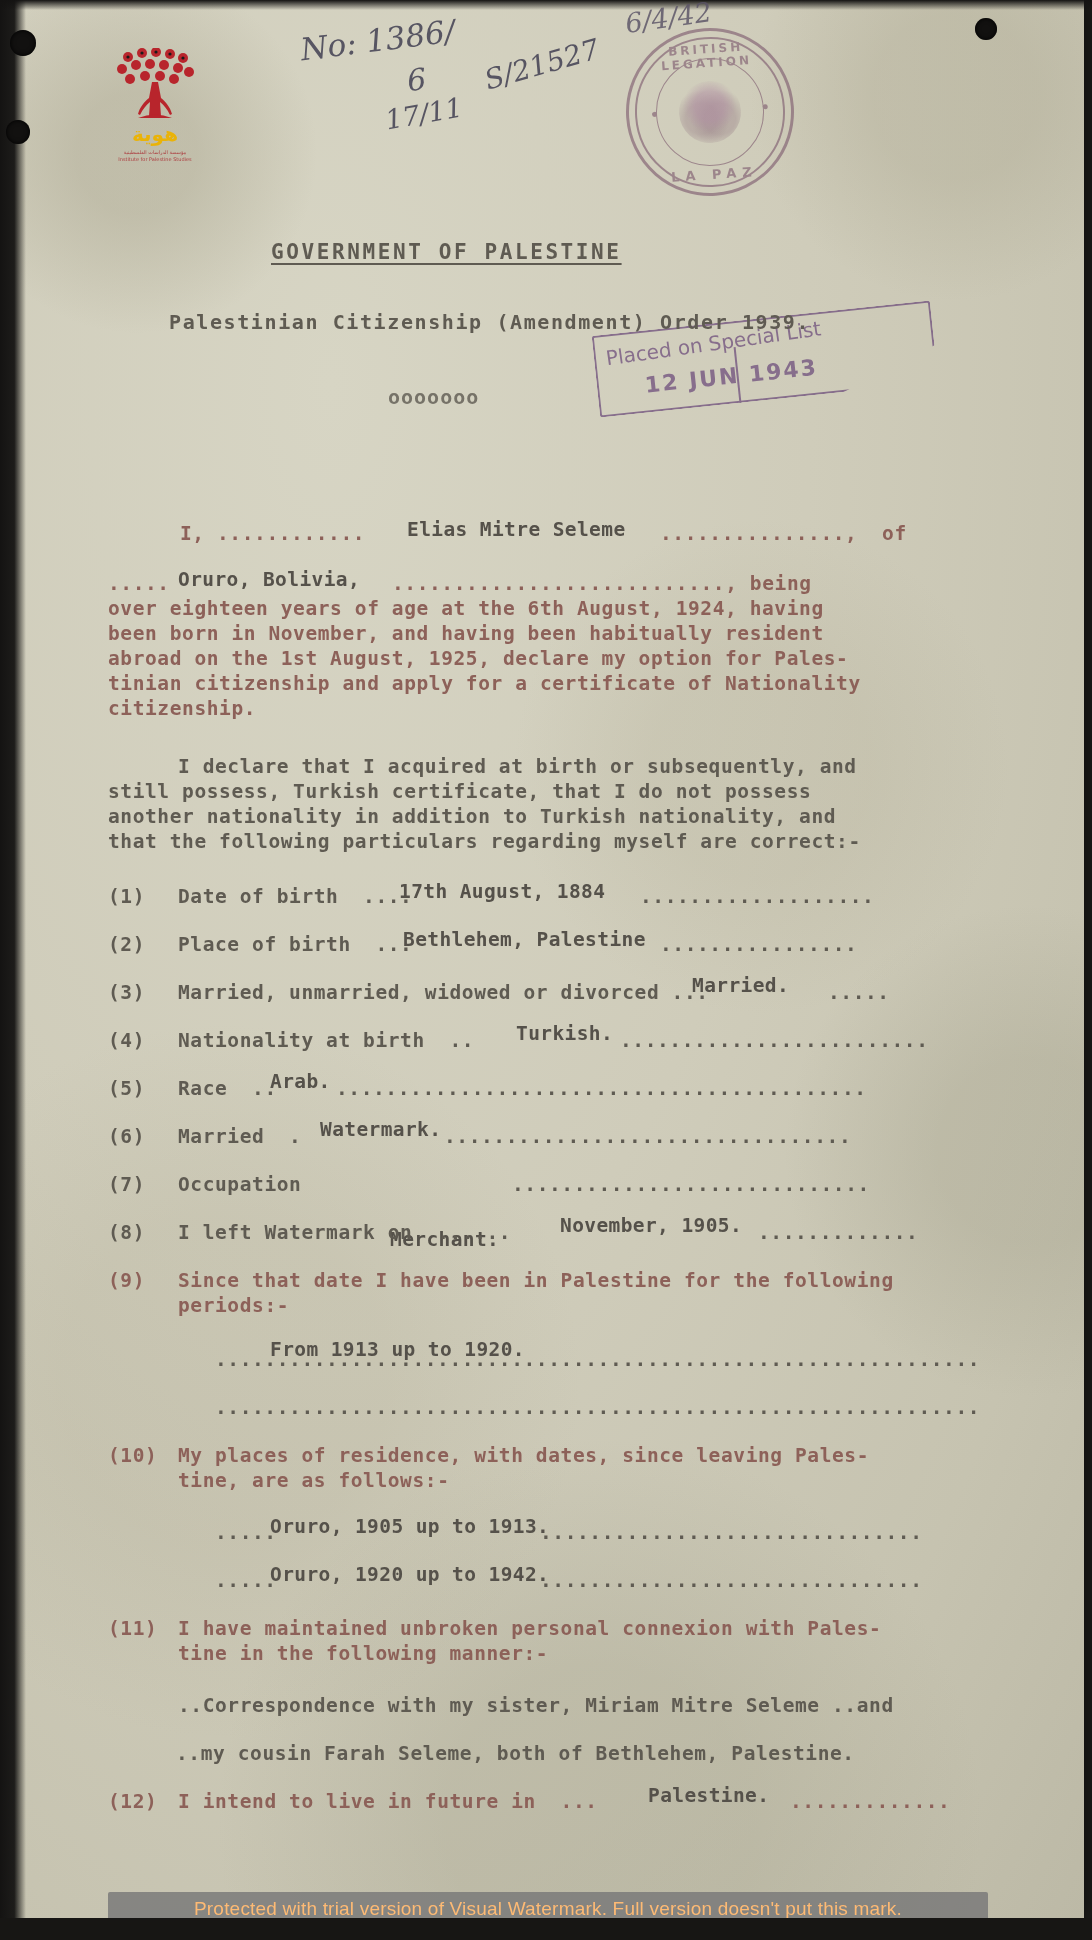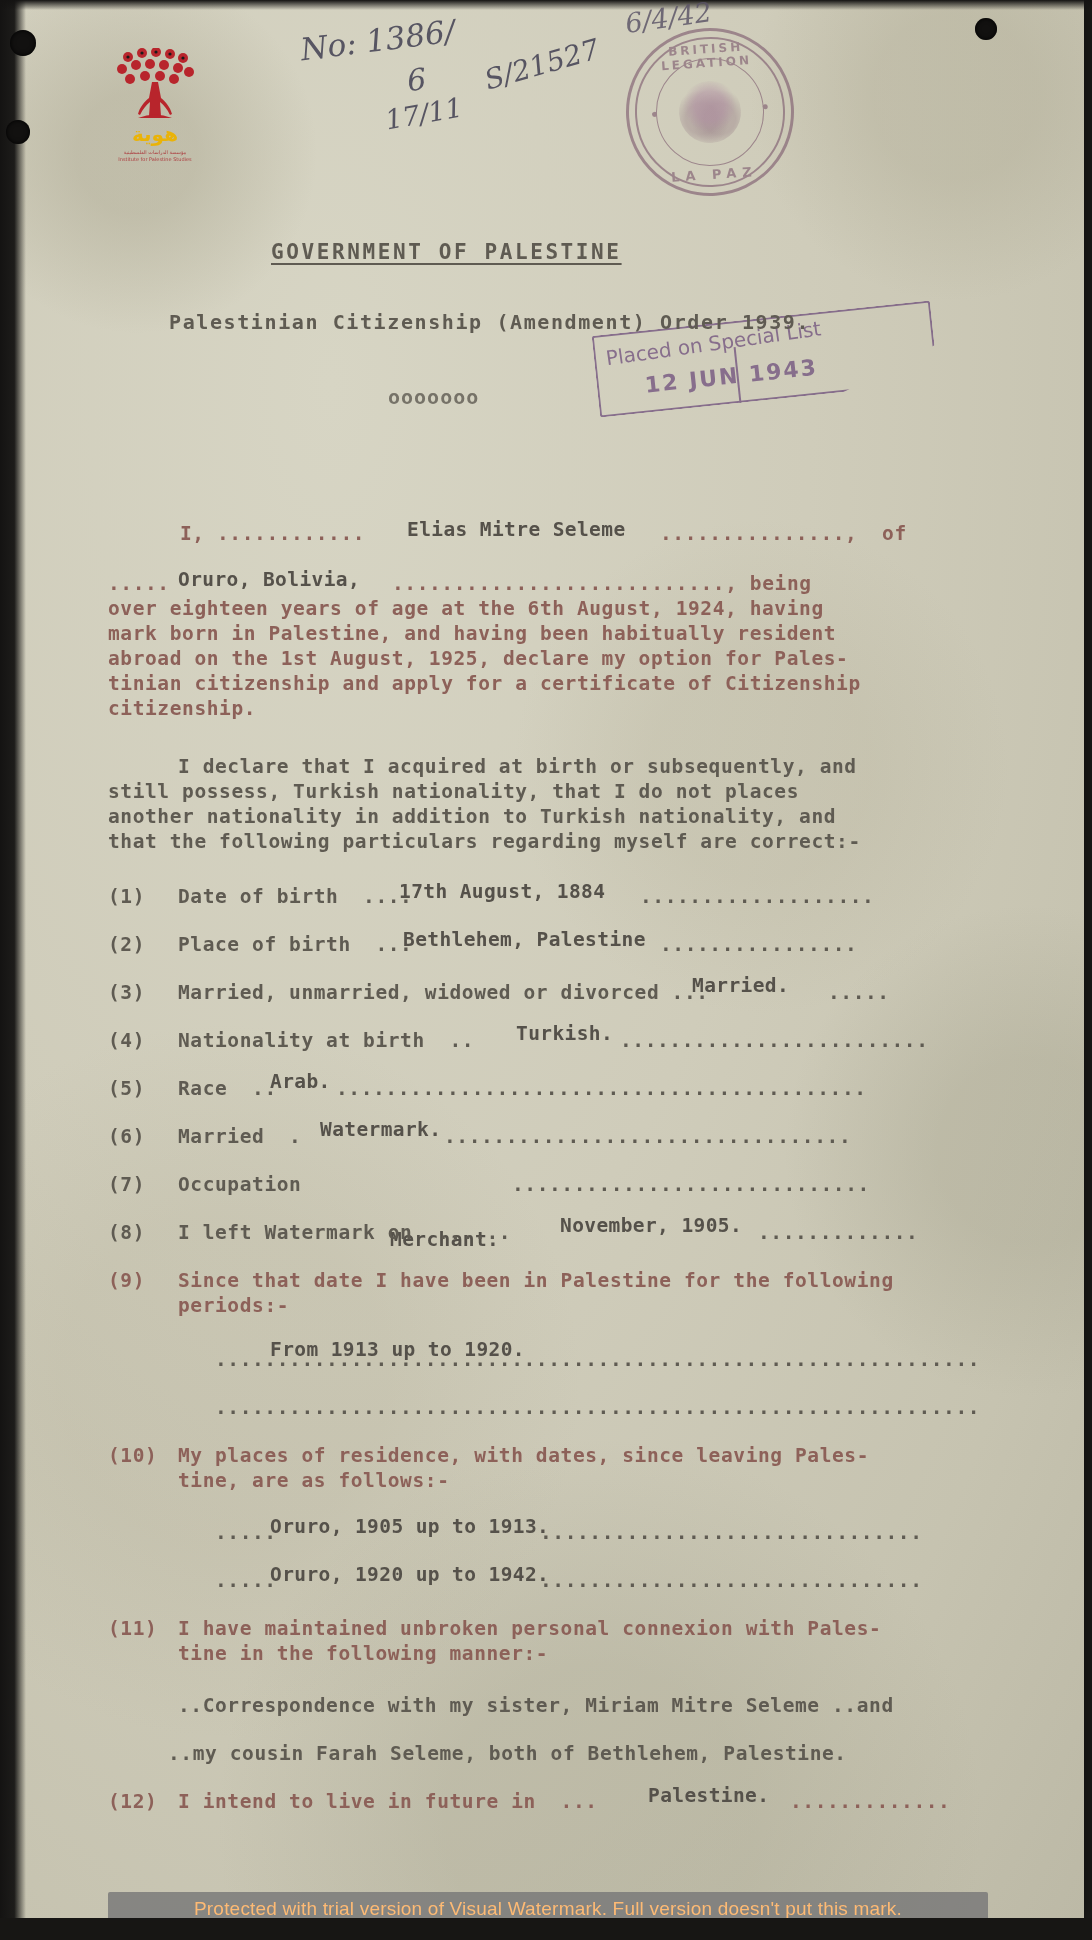--- a/index.html
+++ b/index.html
@@ -357,27 +357,27 @@
 
     <div class="t ln red" style="left:180px; top:522px;">I, ............</div>
     <div class="fill" style="left:407px; top:518px;">Elias Mitre Seleme</div>
     <div class="t ln red" style="left:660px; top:522px;">...............,  of</div>
 
     <div class="t ln red" style="left:108px; top:572px;">.....</div>
     <div class="fill" style="left:178px; top:568px;">Oruro, Bolivia,</div>
     <div class="t ln red" style="left:392px; top:572px;">..........................., being</div>
 
     <div class="t ln red" style="left:108px; top:597px;">over eighteen years of age at the 6th August, 1924, having</div>
-    <div class="t ln red" style="left:108px; top:622px;">mark born in Palestine, and having been habitually resident</div>
+    <div class="t ln red" style="left:108px; top:622px;">been born in November, and having been habitually resident</div>
     <div class="t ln red" style="left:108px; top:647px;">abroad on the 1st August, 1925, declare my option for Pales-</div>
-    <div class="t ln red" style="left:108px; top:672px;">tinian citizenship and apply for a certificate of Citizenship</div>
+    <div class="t ln red" style="left:108px; top:672px;">tinian citizenship and apply for a certificate of Nationality</div>
     <div class="t ln red" style="left:108px; top:697px;">citizenship.</div>
 
     <div class="t ln" style="left:178px; top:755px;">I declare that I acquired at birth or subsequently, and</div>
-    <div class="t ln" style="left:108px; top:780px;">still possess, Turkish nationality, that I do not places</div>
+    <div class="t ln" style="left:108px; top:780px;">still possess, Turkish certificate, that I do not possess</div>
     <div class="t ln" style="left:108px; top:805px;">another nationality in addition to Turkish nationality, and</div>
     <div class="t ln" style="left:108px; top:830px;">that the following particulars regarding myself are correct:-</div>
 
     <div class="t ln" style="left:108px; top:885px;">(1)</div>
     <div class="t ln" style="left:178px; top:885px;">Date of birth  ....</div>
     <div class="fill" style="left:399px; top:880px;">17th August, 1884</div>
     <div class="t ln" style="left:640px; top:885px;">...................</div>
 
     <div class="t ln" style="left:108px; top:933px;">(2)</div>
     <div class="t ln" style="left:178px; top:933px;">Place of birth  ...</div>
@@ -428,21 +428,21 @@
     <div class="fill" style="left:270px; top:1515px;">Oruro, 1905 up to 1913.</div>
     <div class="t ln" style="left:540px; top:1521px;">...............................</div>
     <div class="t ln" style="left:215px; top:1569px;">.....</div>
     <div class="fill" style="left:270px; top:1563px;">Oruro, 1920 up to 1942.</div>
     <div class="t ln" style="left:540px; top:1569px;">...............................</div>
 
     <div class="t ln red" style="left:108px; top:1617px;">(11)</div>
     <div class="t ln red" style="left:178px; top:1617px;">I have maintained unbroken personal connexion with Pales-</div>
     <div class="t ln red" style="left:178px; top:1642px;">tine in the following manner:-</div>
     <div class="t ln" style="left:178px; top:1694px;">..Correspondence with my sister, Miriam Mitre Seleme ..and</div>
-    <div class="t ln" style="left:168px; top:1742px;text-align:center;">..my cousin Farah Seleme, both of Bethlehem, Palestine.</div>
+    <div class="t ln" style="left:176px; top:1742px;text-align:center;">..my cousin Farah Seleme, both of Bethlehem, Palestine.</div>
 
     <div class="t ln red" style="left:108px; top:1790px;">(12)</div>
     <div class="t ln red" style="left:178px; top:1790px;">I intend to live in future in  ...</div>
     <div class="fill" style="left:648px; top:1784px;">Palestine.</div>
     <div class="t ln red" style="left:790px; top:1790px;">.............</div>
 
   </div>
 
   <div class="watermark">Protected with trial version of Visual Watermark. Full version doesn't put this mark.</div>
   <div class="bottom-dark"></div>

